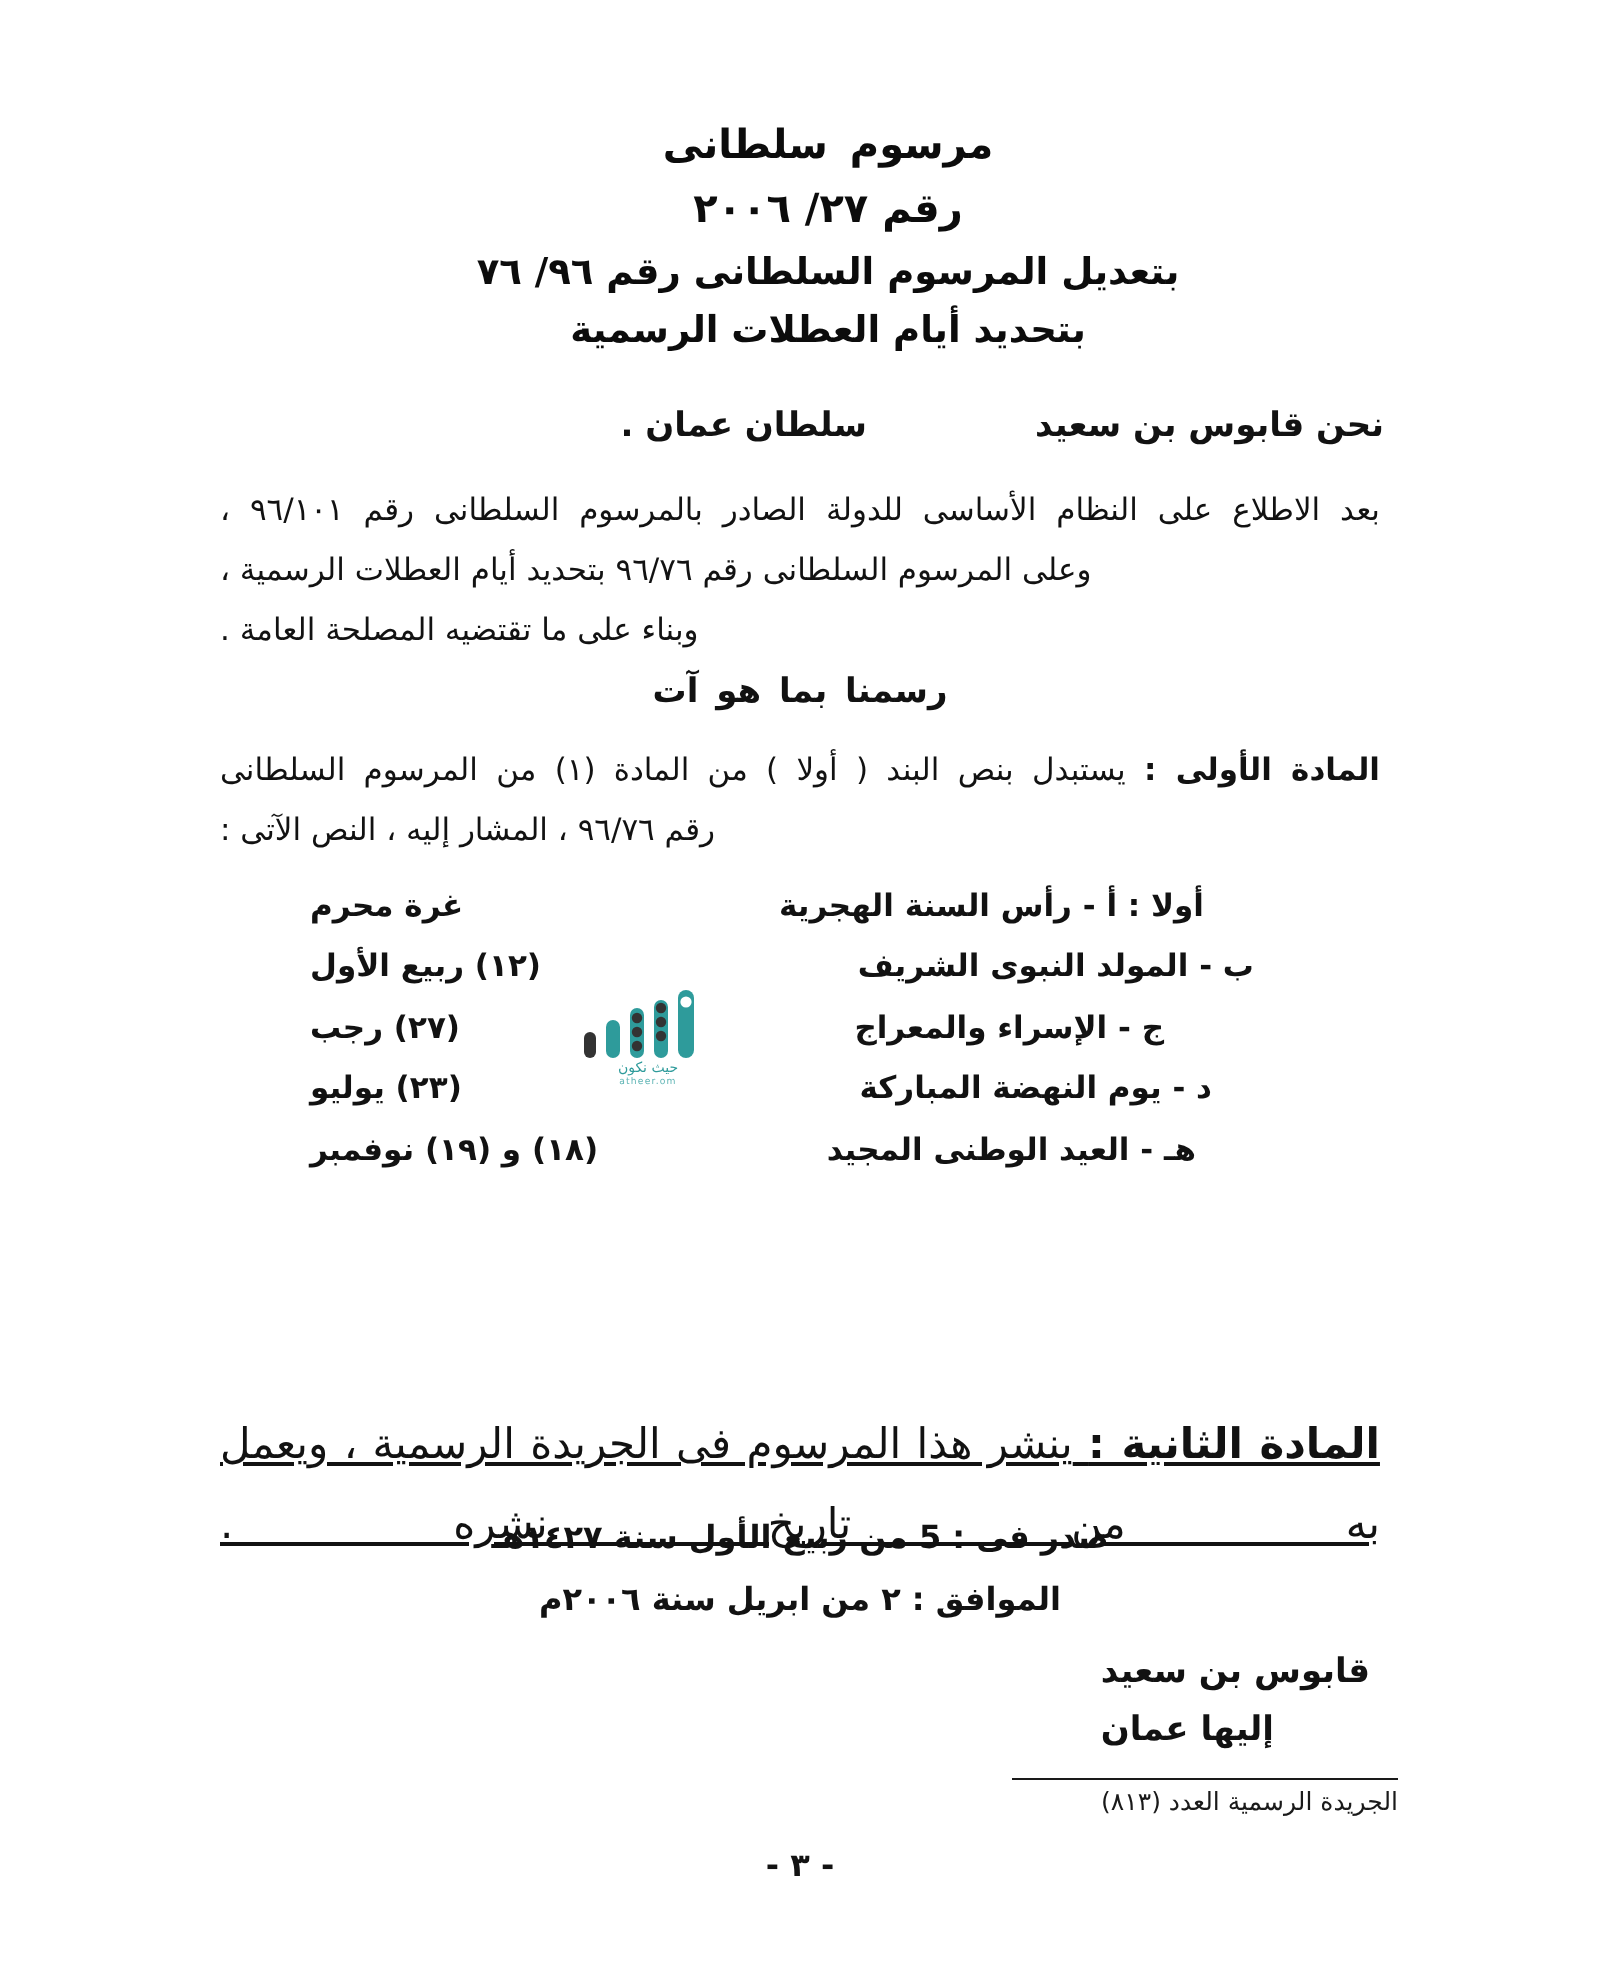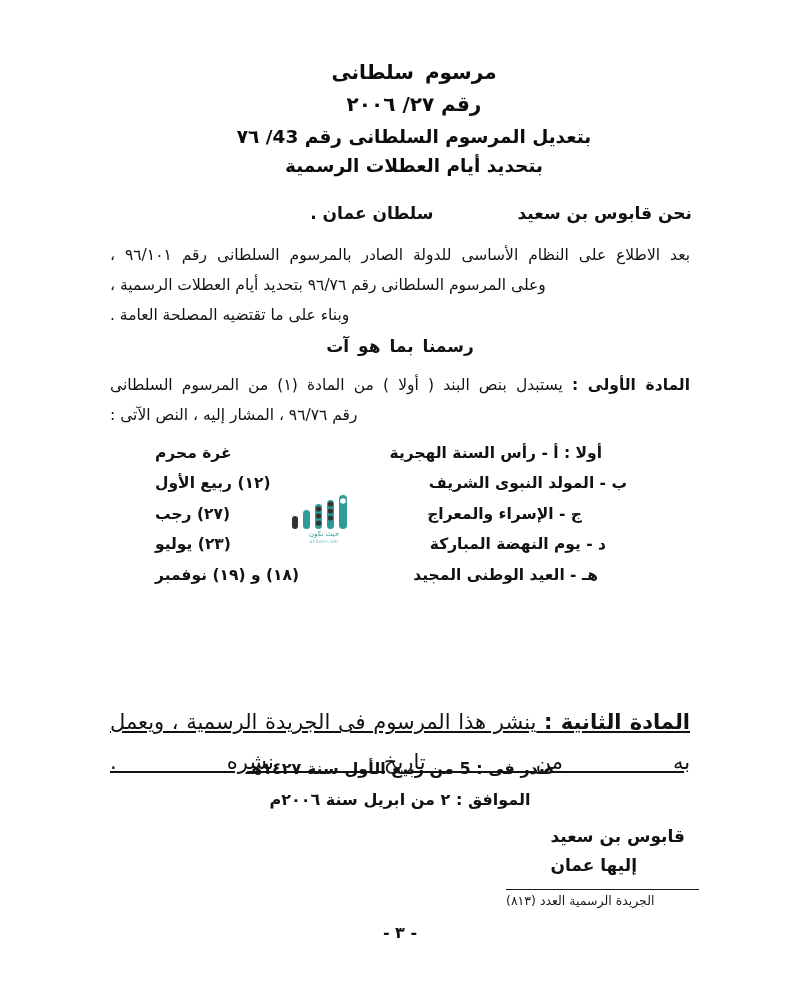--- a/index.html
+++ b/index.html
@@ -201,21 +201,21 @@
     left: 506px;
     width: 193px;
     height: 0;
     border-top: 1.4px solid #1a1a1a;
   }
   .footer-note {
     position: absolute;
     top: 893px;
     left: 506px;
     width: 193px;
-    text-align: left;
+    text-align: right;
     font-size: 12.5px;
     color: #1a1a1a;
   }
   .page-number {
     position: absolute;
     top: 923px;
     left: 0; right: 0;
     text-align: center;
     font-size: 16px;
     font-weight: bold;
@@ -249,21 +249,21 @@
   }
 </style>
 </head>
 <body>
 
 <div class="page">
 
   <div class="title-block">
     <div class="title-line title-1">مرسوم سلطانى</div>
     <div class="title-line title-2">رقم ٢٧/ ٢٠٠٦</div>
-    <div class="title-line title-3">بتعديل المرسوم السلطانى رقم 43/ ٧٦</div>
+    <div class="title-line title-3">بتعديل المرسوم السلطانى رقم ٩٦/ ٧٦</div>
     <div class="title-line title-4">بتحديد أيام العطلات الرسمية</div>
   </div>
 
   <div class="royal-line">
     <span class="royal-name">نحن قابوس بن سعيد</span>
     <span class="royal-title">سلطان عمان .</span>
   </div>
 
   <div class="whereas">
     <p class="w1">بعد الاطلاع على النظام الأساسى للدولة الصادر بالمرسوم السلطانى رقم ٩٦/١٠١ ،</p>

